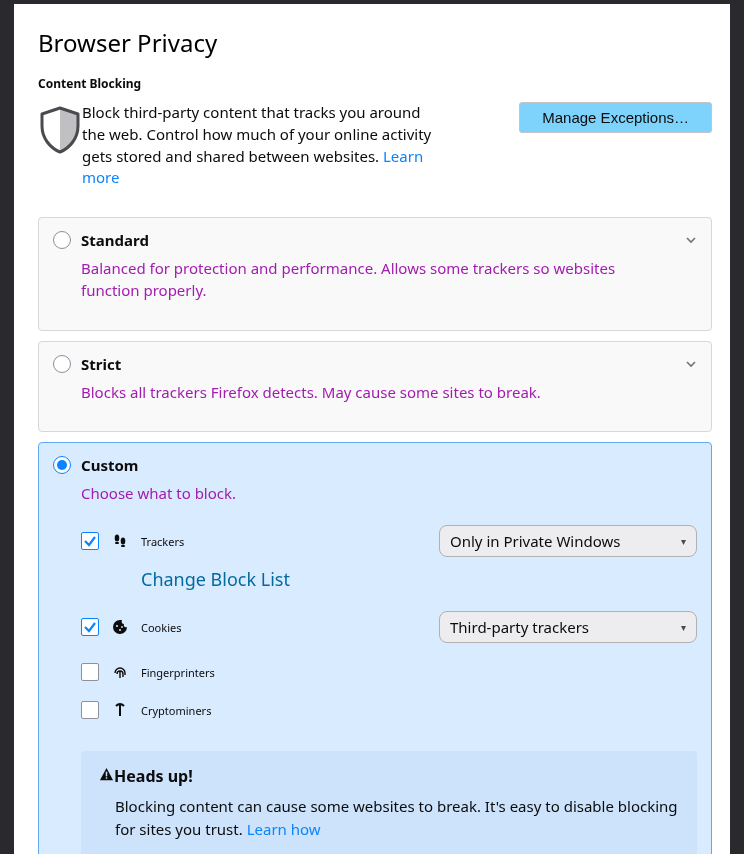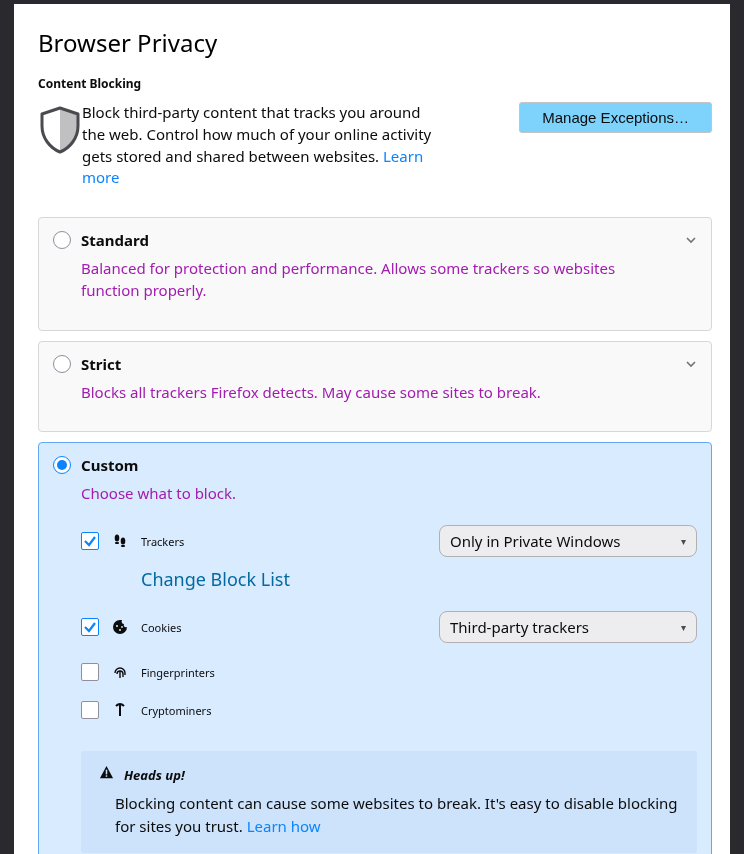--- a/index.html
+++ b/index.html
@@ -179,24 +179,22 @@
   }
   .headsup {
     margin-top: 32px;
     background: #cde3fb;
     border-radius: 3px;
     padding: 14px 18px 16px 18px;
   }
   .headsup-title {
     display: flex;
     align-items: center;
-    gap: 10px;
     font-weight: 700;
-    font-size: 13px;
-    font-style: italic;
+    font-size: 16px;
   }
   .headsup-body {
     margin: 8px 0 0 16px;
     line-height: 1.5;
     font-size: 15px;
   }
   .headsup-body a {
     color: #0a84ff;
     text-decoration: none;
     cursor: pointer;

